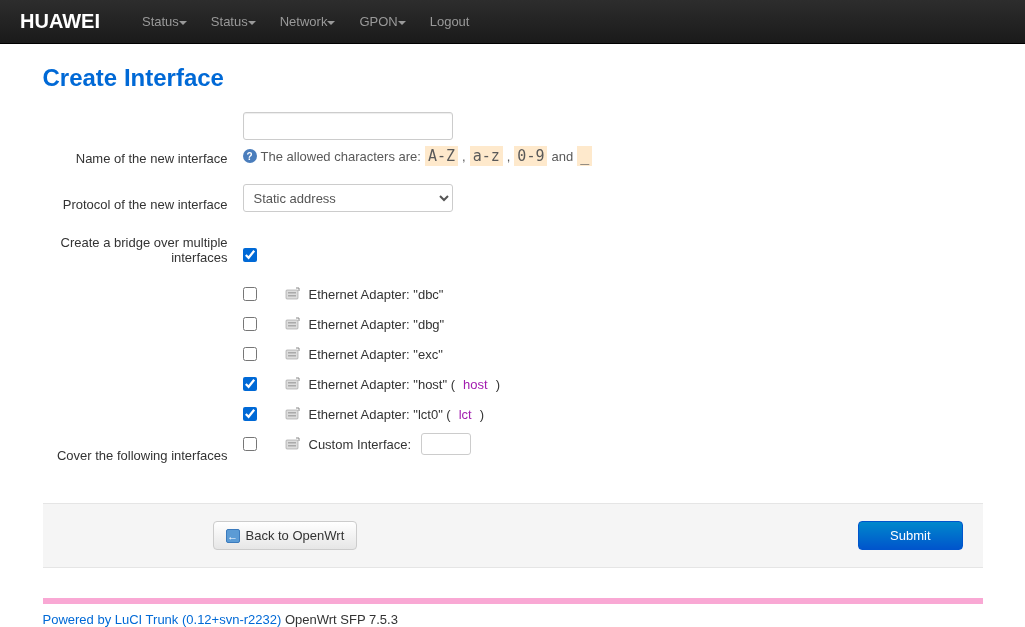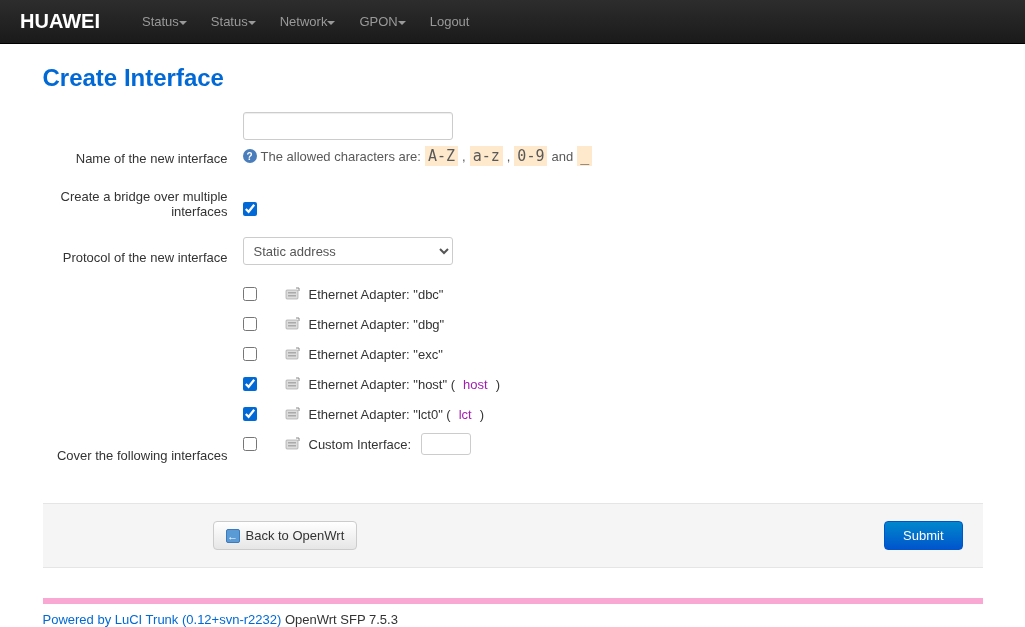--- a/index.html
+++ b/index.html
@@ -159,21 +159,21 @@
       cursor: pointer;
       display: inline-flex;
       align-items: center;
       gap: 6px;
       color: #333;
     }
     .btn-primary {
       background: linear-gradient(to bottom, #08c, #0055cc);
       border-color: #0055cc;
       color: #fff;
-      padding: 6px 18px;
+      padding: 6px 31px;
       margin-left: 36px;
     }
     .back-icon {
       width: 14px; height: 14px;
       background: #5b9bd5;
       border: 1px solid #3a7abd;
       border-radius: 2px;
       color: #fff;
       font-size: 11px;
       display: inline-flex;
@@ -234,32 +234,32 @@
         <span class="code-chip">a-z</span>
           <span>,</span>
         <span class="code-chip">0-9</span>
         <span>and</span>
         <span class="code-chip">_</span>
       </div>
     </div>
   </div>
 
   <div class="form-group">
-    <div class="form-label">Create a bridge over multiple interfaces</div>
-    <div class="form-field">
-      <input type="checkbox" checked="" style="">
-    </div>
-  </div>
-
-  <div class="form-group">
     <div class="form-label">Protocol of the new interface</div>
     <div class="form-field">
       <select class="select-input">
         <option>Static address</option>
       </select>
+    </div>
+  </div>
+
+  <div class="form-group">
+    <div class="form-label">Create a bridge over multiple interfaces</div>
+    <div class="form-field">
+      <input type="checkbox" checked="" style="">
     </div>
   </div>
 
   <div class="form-group">
     <div class="form-label">Cover the following interfaces</div>
     <div class="form-field" id="interfaces-list">
         <div class="checkbox-row">
           <input type="checkbox" style="">
           <span style="width: 12px;"></span>
           <span class="adapter-icon">

